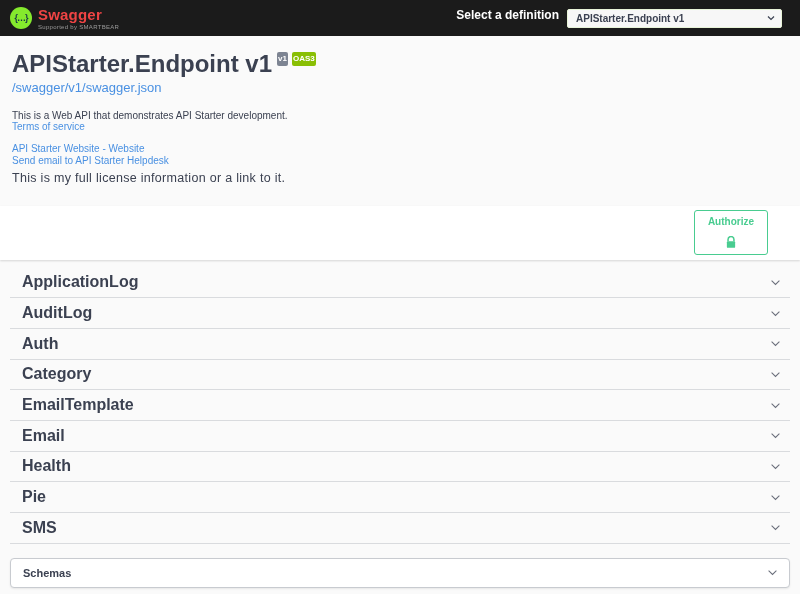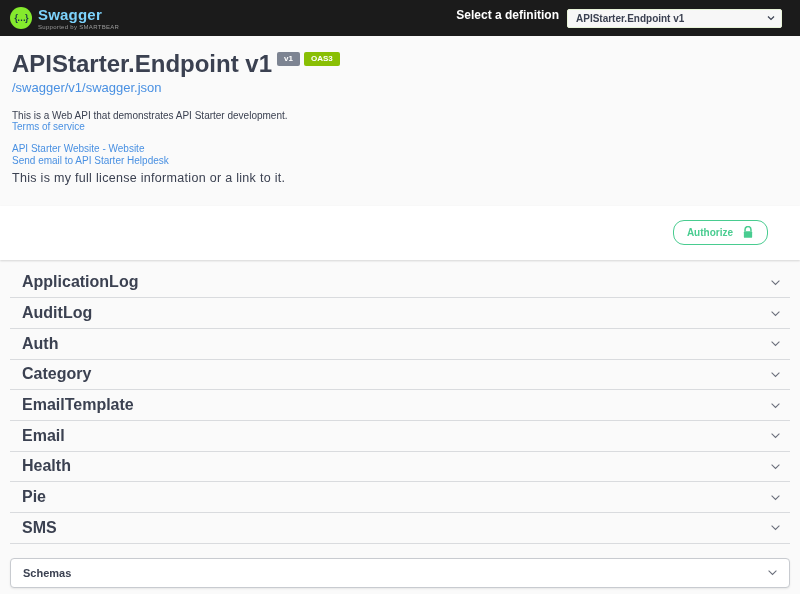--- a/index.html
+++ b/index.html
@@ -21,21 +21,21 @@
     padding: 0 18px 0 10px;
   }
   .brand { display: flex; align-items: center; gap: 6px; }
   .brand-logo {
     width: 22px; height: 22px; border-radius: 50%;
     background: #85ea2d;
     display: flex; align-items: center; justify-content: center;
     color: #173647; font-weight: bold; font-size: 9px; letter-spacing: -1px;
   }
   .brand-text { display: flex; flex-direction: column; line-height: 1; }
-  .brand-name { color: #7dd3fc; font-size: 15px; font-weight: bold; letter-spacing: 0.2px; }
+  .brand-name { color: #ef4444; font-size: 15px; font-weight: bold; letter-spacing: 0.2px; }
   .brand-sub { color: #9b9b9b; font-size: 6px; margin-top: 2px; letter-spacing: 0.3px; }
   .definition-picker { display: flex; align-items: flex-start; gap: 8px; }
   .definition-label { color: #ffffff; font-size: 12px; font-weight: bold; }
   .select-wrap { position: relative; }
   .select-wrap select {
     -webkit-appearance: none; appearance: none;
     width: 215px; height: 19px;
     font-family: "Liberation Sans", sans-serif;
     font-size: 10px; font-weight: bold; color: #3b4151;
     background: #f7f7f7;
@@ -51,21 +51,21 @@
 
   
   .info-section { padding: 14px 12px 0 12px; }
   .api-title {
     font-size: 24px; font-weight: bold; color: #3b4151;
     display: flex; align-items: flex-start; gap: 5px;
   }
   .badges { display: flex; gap: 4px; margin-top: 2px; }
   .badge {
     font-size: 8px; font-weight: bold; color: #ffffff;
-    padding: 3px 7px; border-radius: 2px; line-height: 1;
+    padding: 3px 1px; border-radius: 2px; line-height: 1;
   }
   .badge-version { background: #7d8492; }
   .badge-oas { background: #89bf04; }
   .spec-link {
     display: inline-block; 
     font-size: 13px; color: #4990e2; text-decoration: none;
   }
   .description { margin-top: 14px; font-size: 10px; color: #3b4151; }
   .info-links { margin-top: 0; }
   .info-link {
@@ -82,25 +82,26 @@
     background: #ffffff;
     box-shadow: 0 1px 2px 0 rgba(0,0,0,0.15);
     display: flex; align-items: center; justify-content: flex-end;
     padding-right: 32px;
   }
   .authorize-btn {
     display: flex; align-items: center; gap: 9px;
     background: transparent;
     border: 1px solid #49cc90;
     color: #49cc90;
-    border-radius: 11px;
+    border-radius: 3px;
     padding: 5px 13px;
     font-family: "Liberation Sans", sans-serif;
     font-size: 10px; font-weight: bold;
     cursor: pointer;
+    flex-direction: column;
   }
 
   
   .operations { margin: 8px 10px 0 10px; }
   .opblock-tag {
     height: 30.7px;
     display: flex; align-items: center; justify-content: space-between;
     border-bottom: 1px solid #d9dbde;
     padding: 0 8px 0 12px;
     cursor: pointer;

